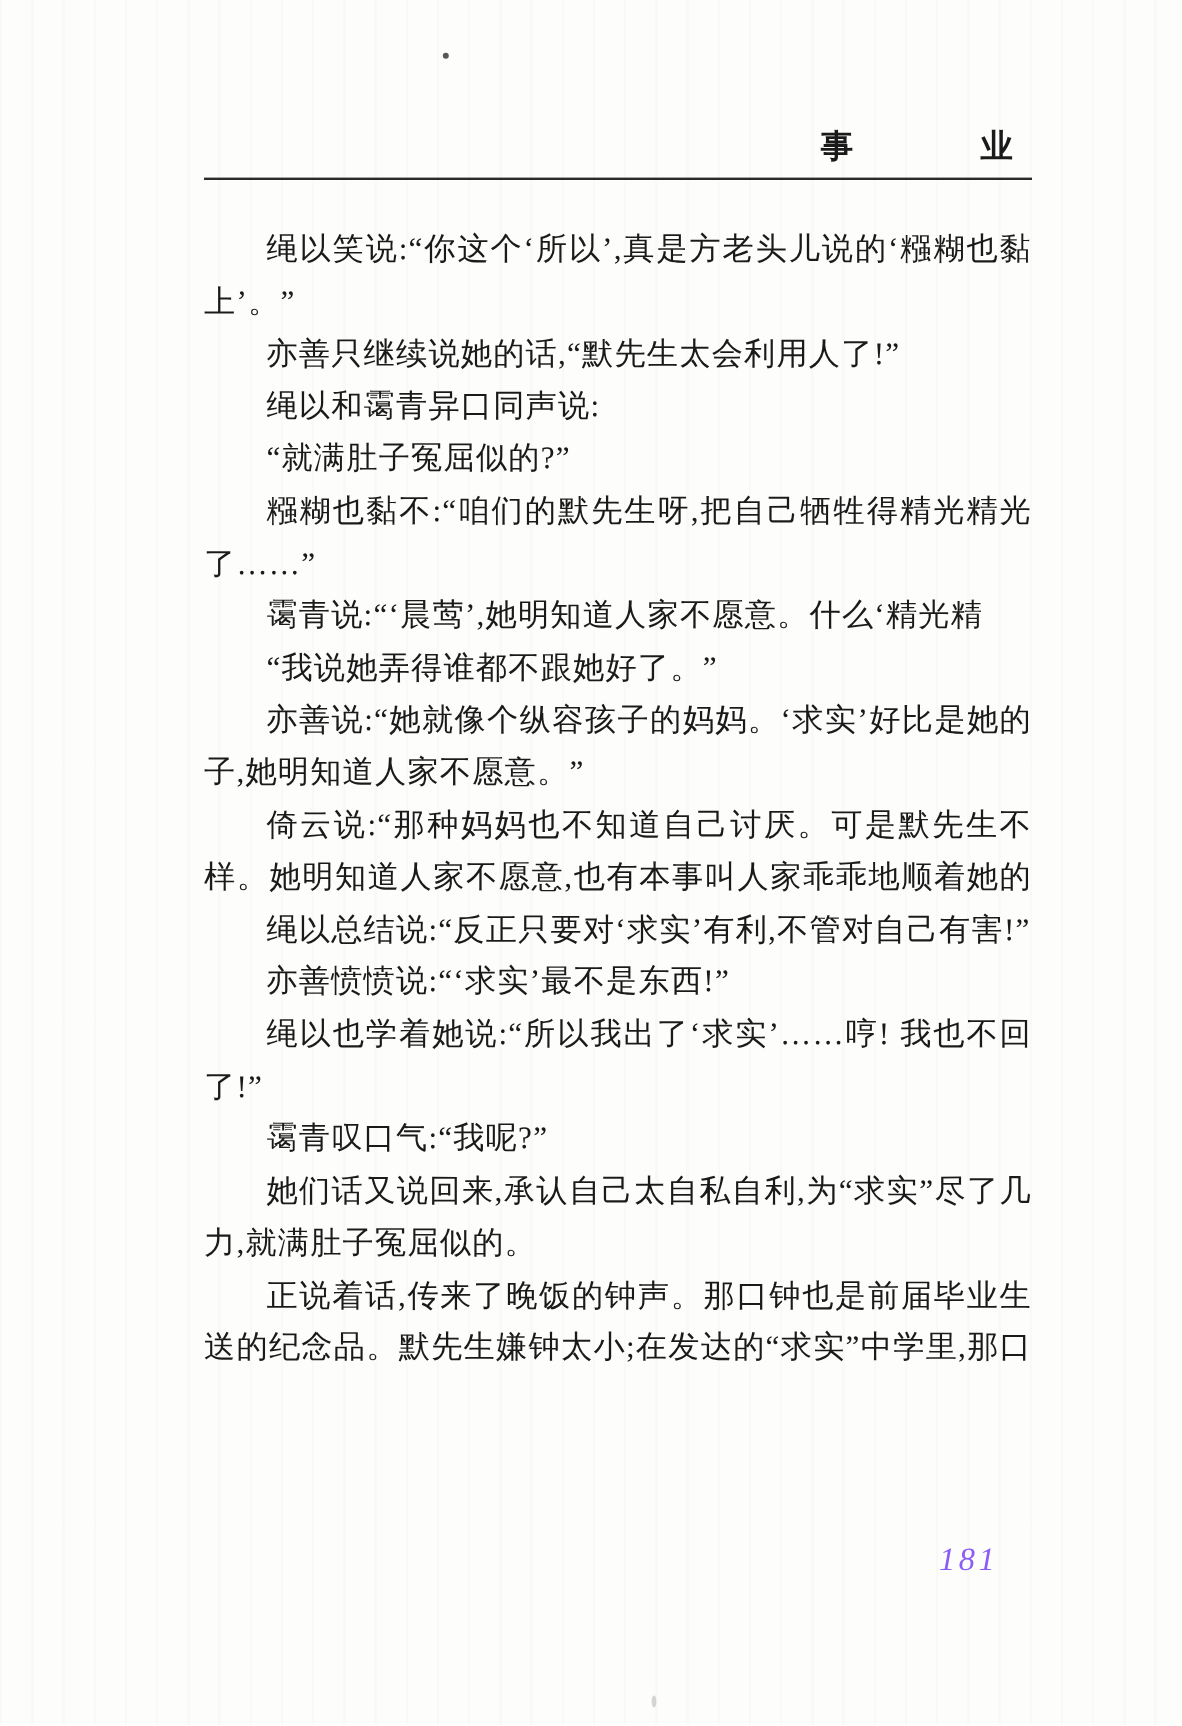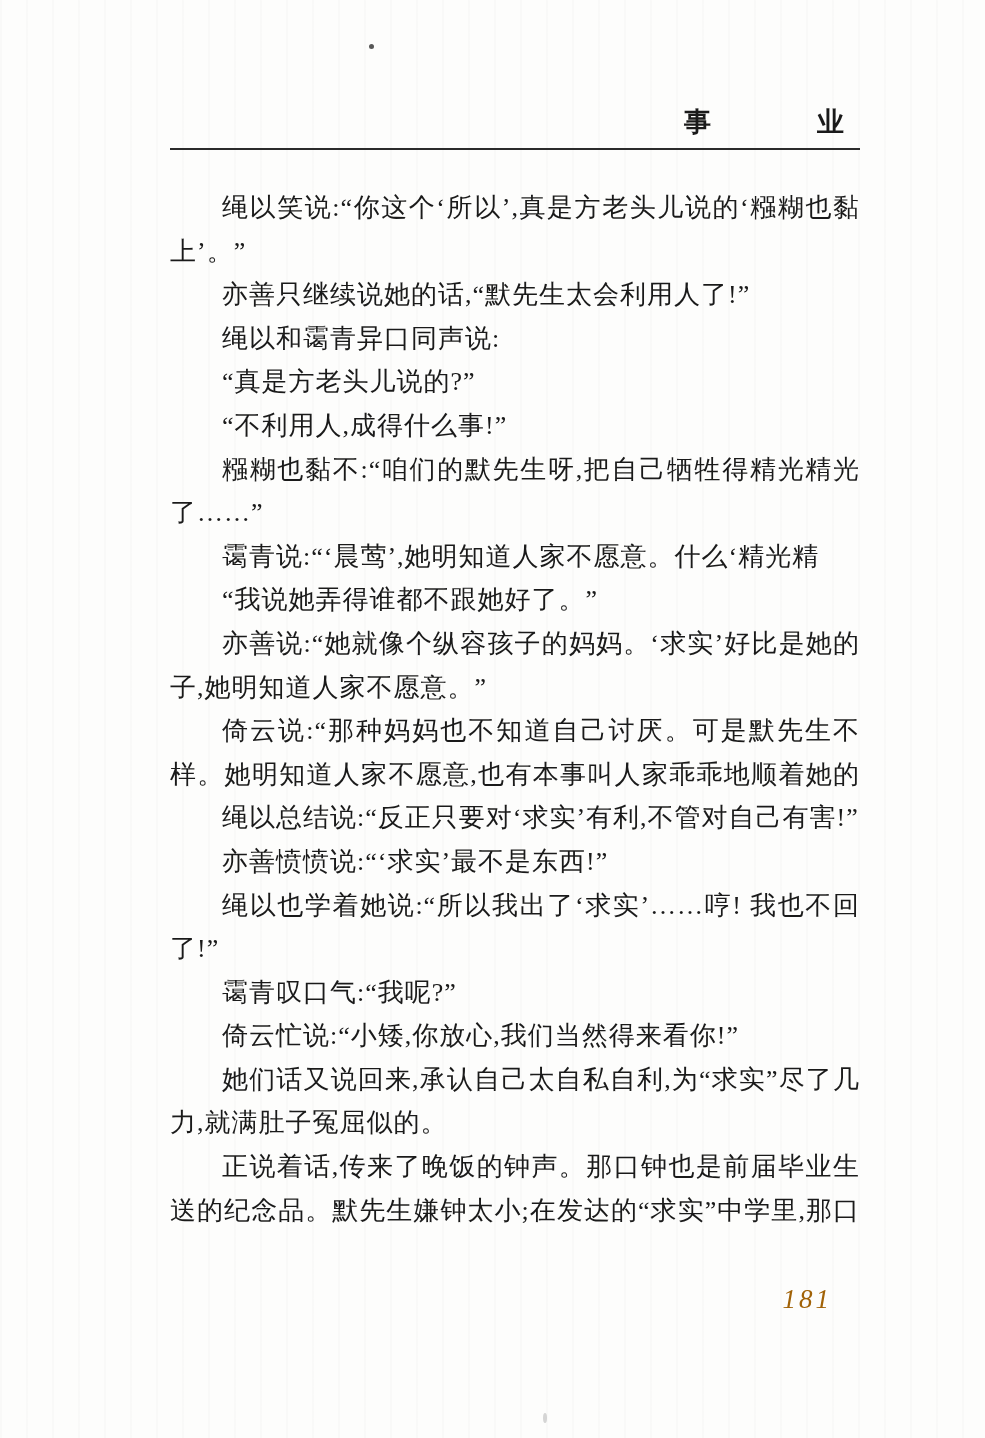--- a/index.html
+++ b/index.html
@@ -69,21 +69,21 @@
   }
   .page-number {
     position: absolute;
     left: 170px;
     top: 1284px;
     width: 662px;
     text-align: right;
     font-size: 27px;
     font-style: italic;
     letter-spacing: 3px;
-    color: #a16207;
+    color: #8b5cf6;
   }
   .speckle {
     position: absolute;
     border-radius: 50%;
   }
 </style>
 </head>
 <body>
 
 <div class="page">
@@ -93,36 +93,34 @@
     <span class="rh-char rh-char-2">业</span>
   </header>
 
   <div class="head-rule"></div>
 
   <main class="body-text">
       <div class="line indent justify">绳以笑说:“你这个‘所以’,真是方老头儿说的‘糨糊也黏不</div>
       <div class="line">上’。”</div>
       <div class="line indent">亦善只继续说她的话,“默先生太会利用人了!”</div>
       <div class="line indent">绳以和霭青异口同声说:</div>
-      <div class="line indent">“真是方老头儿说的?”</div>
-      <div class="line indent">“不利用人,成得什么事!”</div>
+      <div class="line indent">“就满肚子冤屈似的?”</div>
       <div class="line indent justify">糨糊也黏不:“咱们的默先生呀,把自己牺牲得精光精光</div>
       <div class="line">了……”</div>
       <div class="line indent">霭青说:“‘晨莺’,她明知道人家不愿意。什么‘精光精光’?”</div>
       <div class="line indent">“我说她弄得谁都不跟她好了。”</div>
       <div class="line indent justify">亦善说:“她就像个纵容孩子的妈妈。‘求实’好比是她的儿</div>
       <div class="line">子,她明知道人家不愿意。”</div>
       <div class="line indent justify">倚云说:“那种妈妈也不知道自己讨厌。可是默先生不一</div>
       <div class="line justify">样。她明知道人家不愿意,也有本事叫人家乖乖地顺着她的意</div>
       <div class="line indent">绳以总结说:“反正只要对‘求实’有利,不管对自己有害!”</div>
       <div class="line indent">亦善愤愤说:“‘求实’最不是东西!”</div>
       <div class="line indent justify">绳以也学着她说:“所以我出了‘求实’……哼! 我也不回来</div>
       <div class="line">了!”</div>
       <div class="line indent">霭青叹口气:“我呢?”</div>
-      <div class="line indent">倚云忙说:“小矮,你放心,我们当然得来看你!”</div>
       <div class="line indent justify">她们话又说回来,承认自己太自私自利,为“求实”尽了几分</div>
       <div class="line">力,就满肚子冤屈似的。</div>
       <div class="line indent justify">正说着话,传来了晚饭的钟声。那口钟也是前届毕业生赠</div>
       <div class="line justify">送的纪念品。默先生嫌钟太小;在发达的“求实”中学里,那口钟</div>
     </main>
 
   <div class="page-number">181</div>
 
 <div class="speckle" style="left: 369px; top: 44px; width: 5px; height: 5px; background: rgb(58, 58, 58); opacity: 0.85;"></div>
     <div class="speckle" style="left: 543px; top: 1413px; width: 4px; height: 10px; background: rgb(181, 181, 181); opacity: 0.55;"></div>

